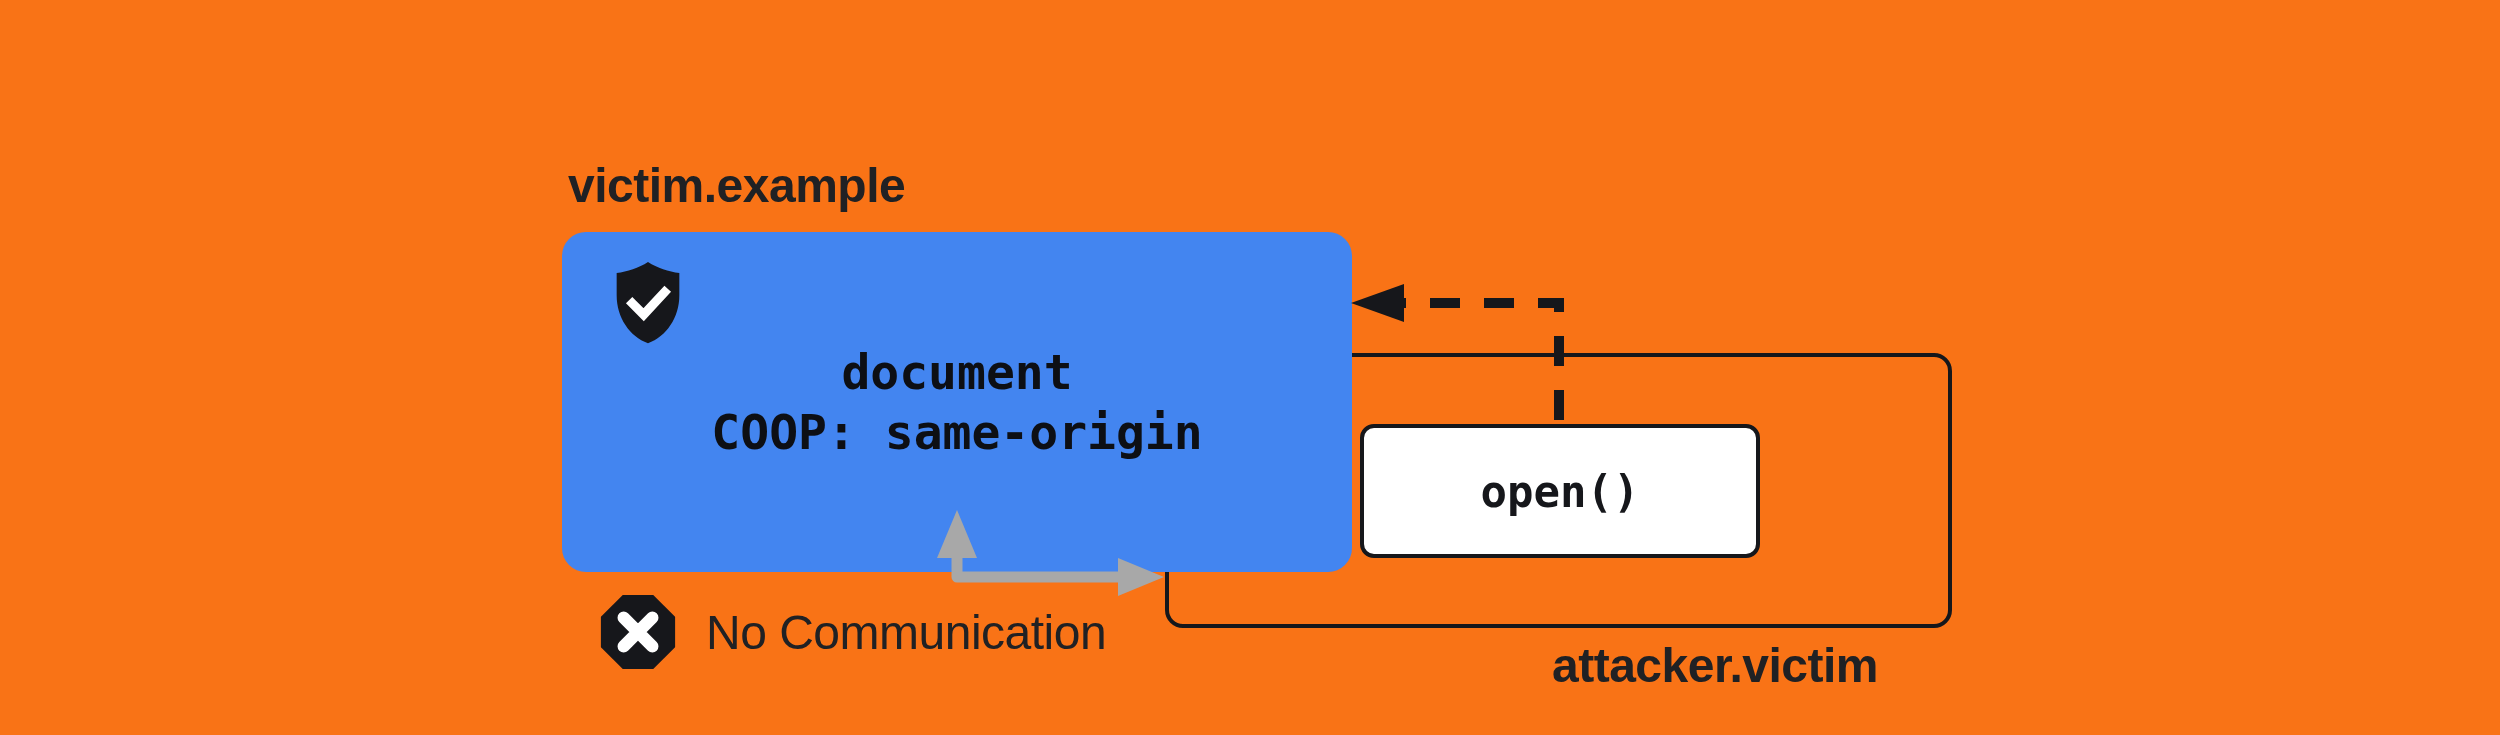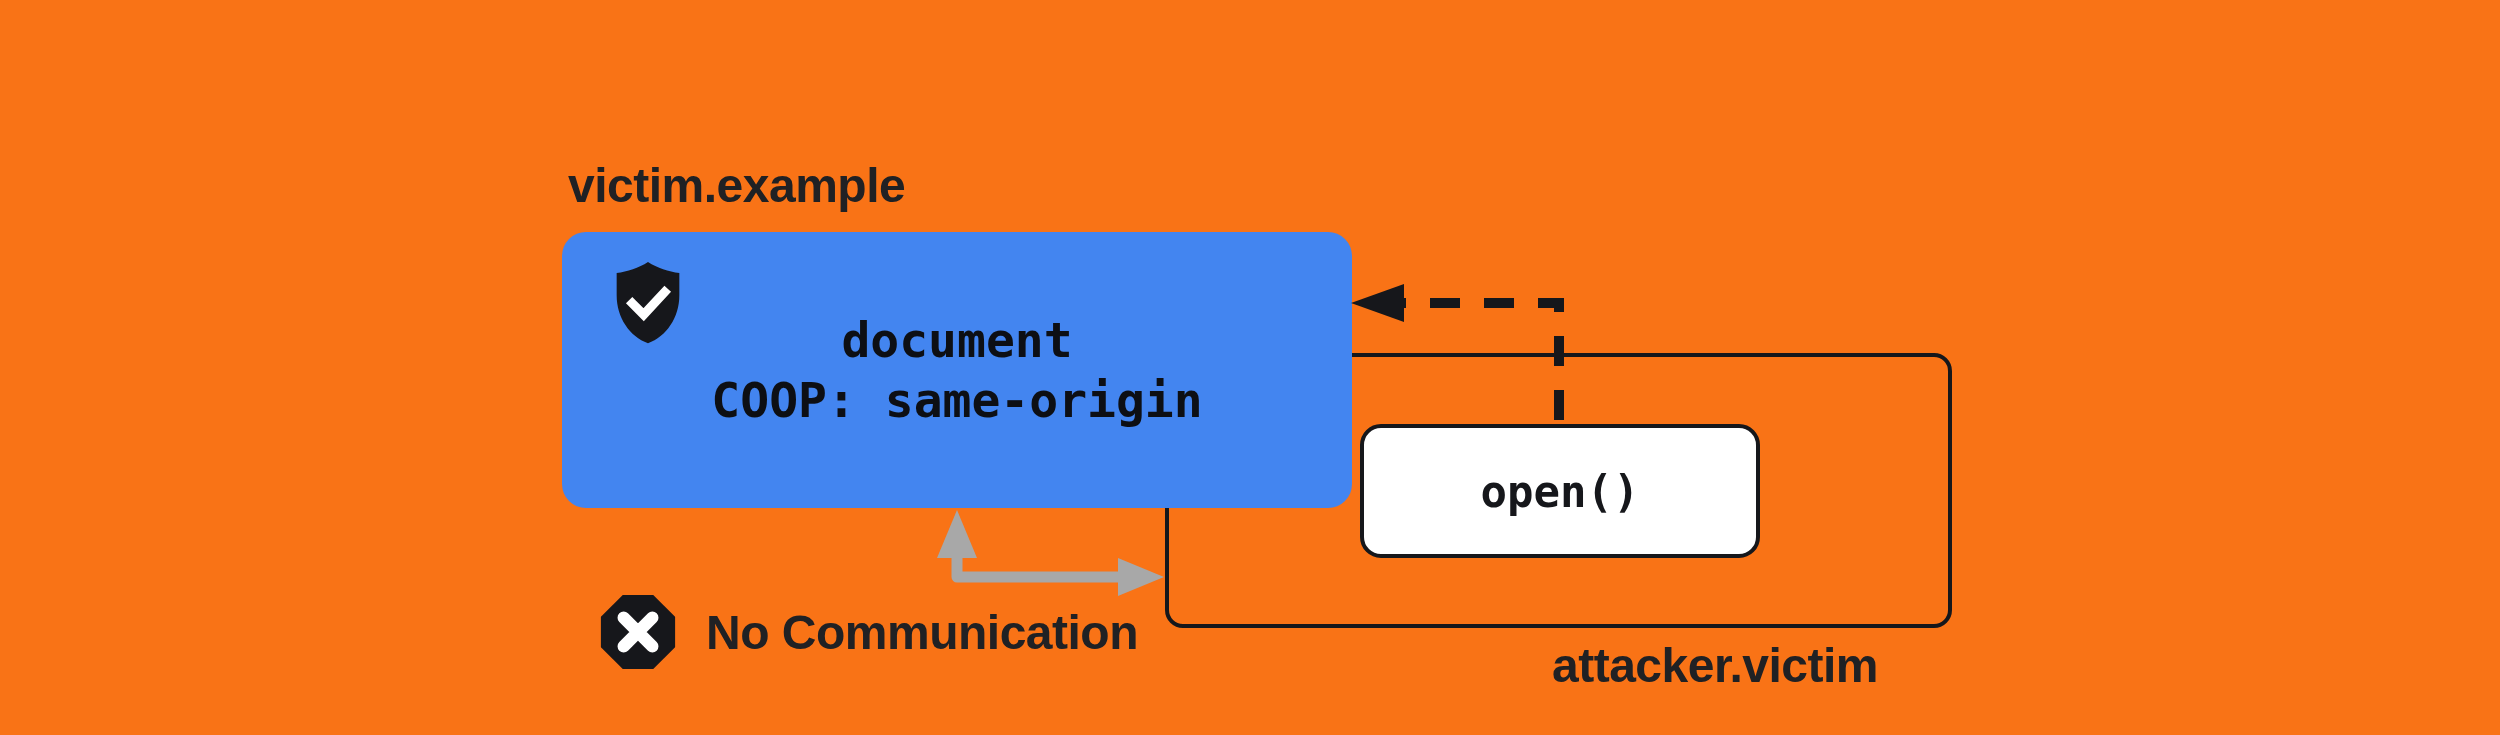--- a/index.html
+++ b/index.html
@@ -22,21 +22,21 @@
     letter-spacing: -0.5px;
     color: #202124;
     white-space: nowrap;
   }
   #victim-domain-label { left: 568px; top: 158px; }
   #attacker-domain-label { left: 1552px; top: 638px; }
 
   #victim-box {
     position: absolute;
     left: 562px; top: 232px;
-    width: 790px; height: 276px;
+    width: 790px; height: 340px;
     background: #4385F0;
     border-radius: 24px;
     z-index: 2;
   }
   #victim-box .code-lines {
     position: absolute;
     left: 0; right: 0; top: 50%;
     transform: translateY(-50%);
     text-align: center;
     font-family: "DejaVu Sans Mono", monospace;
@@ -61,21 +61,21 @@
     border-radius: 18px;
     background: transparent;
     z-index: 1;
   }
   #open-box {
     position: absolute;
     left: 1360px; top: 424px;
     width: 400px; height: 134px;
     box-sizing: border-box;
     border: 4px solid #16171b;
-    border-radius: 21px;
+    border-radius: 14px;
     background: #ffffff;
     display: flex;
     align-items: center;
     justify-content: center;
     z-index: 1;
   }
   #open-box .code-text {
     font-family: "DejaVu Sans Mono", monospace;
     font-weight: 700;
     font-size: 44px;
@@ -98,21 +98,21 @@
     align-items: center;
     z-index: 2;
   }
   #x-octagon-icon {
     width: 84px; height: 88px;
     flex: 0 0 auto;
   }
   #no-communication-label {
     margin-left: 26px;
     font-size: 48px;
-    font-weight: 700;
+    font-weight: 400;
     letter-spacing: -0.5px;
     color: #202124;
     white-space: nowrap;
   }
 </style>
 </head>
 <body>
 
 <div id="canvas">
 

